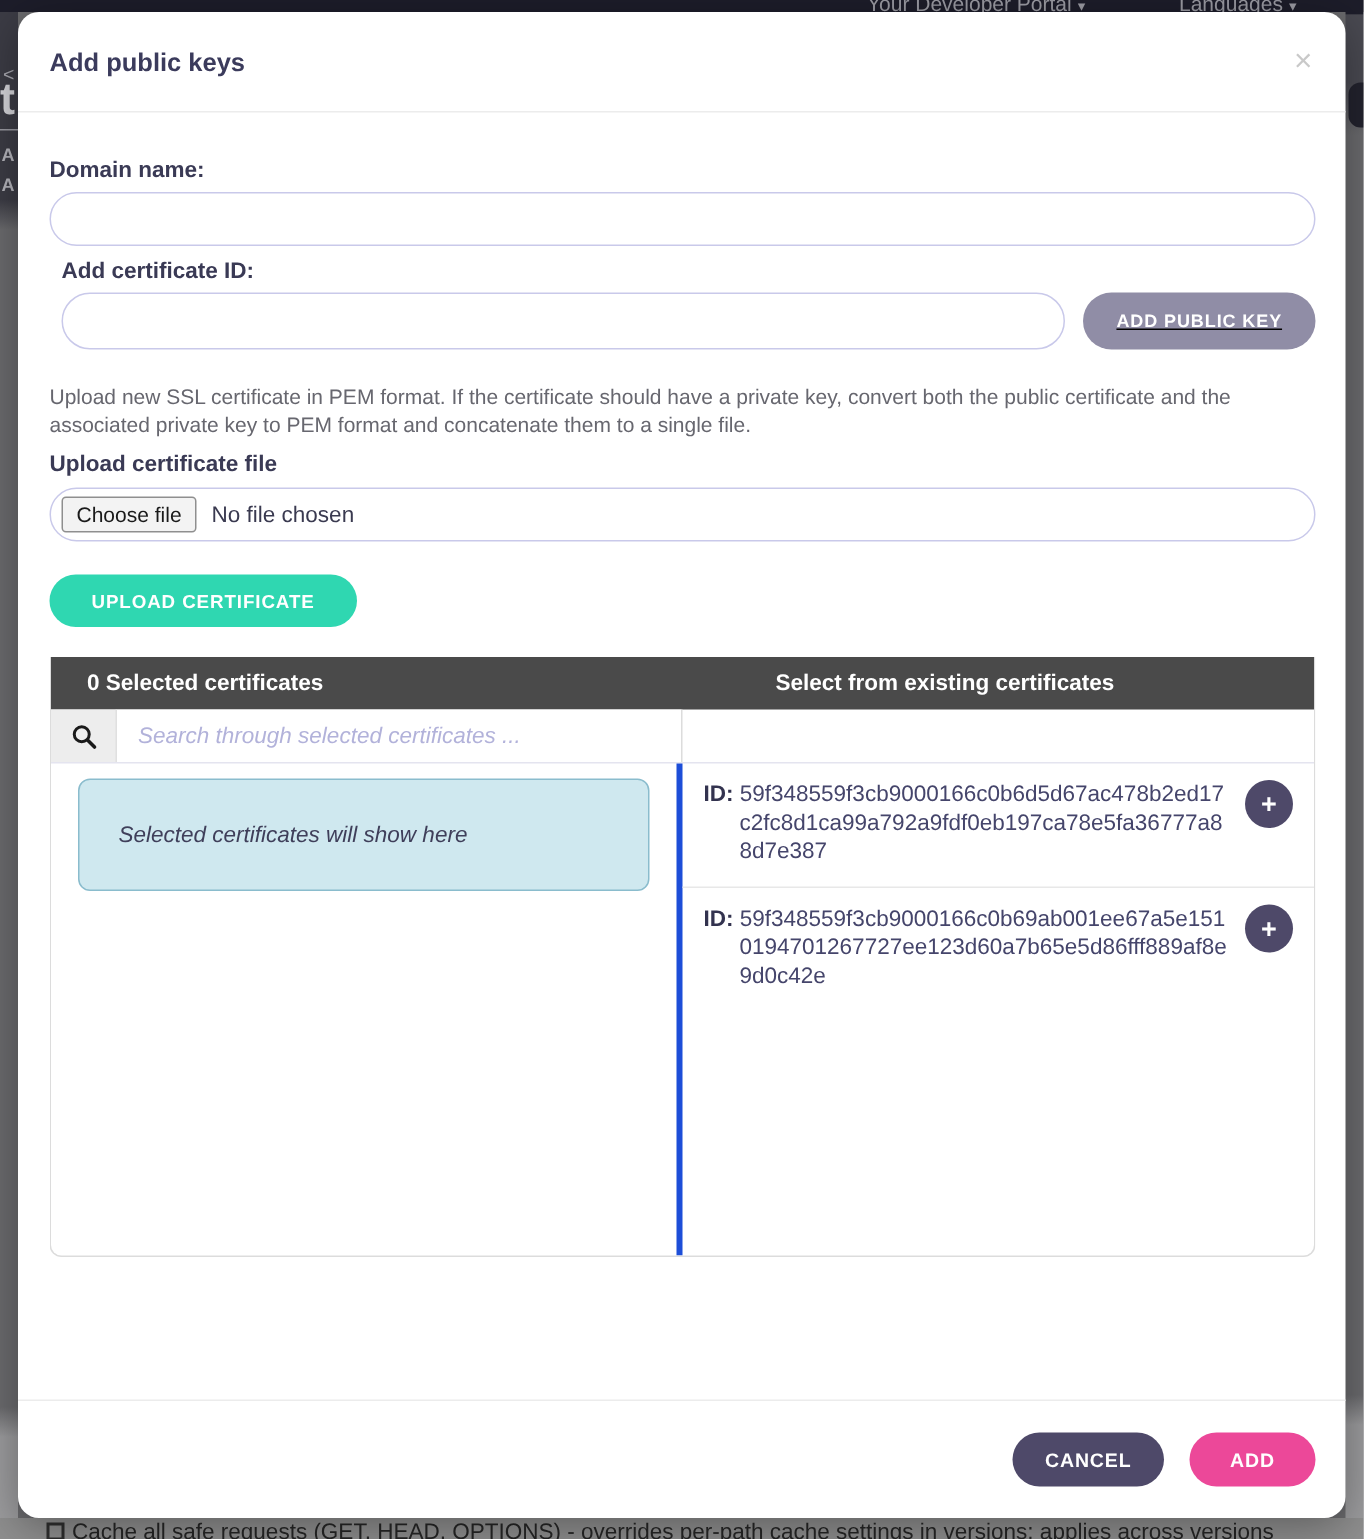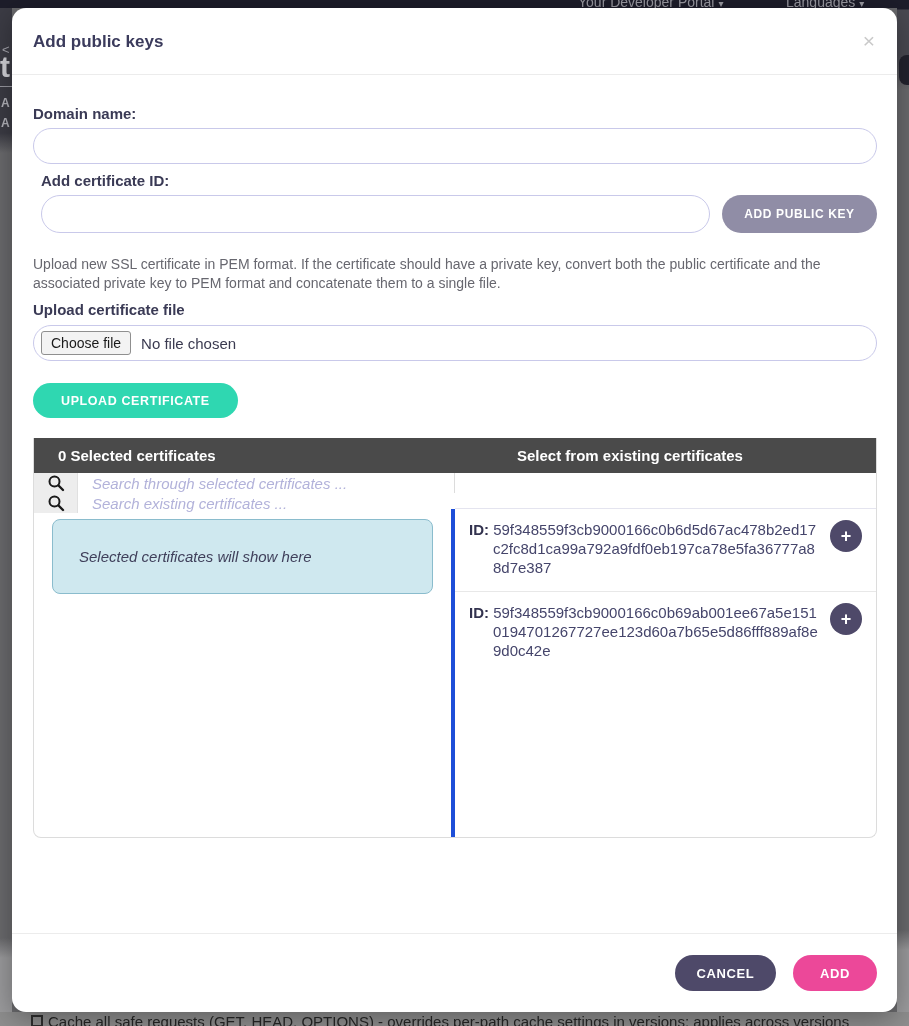--- a/index.html
+++ b/index.html
@@ -36,21 +36,21 @@
   .modal-close { position:absolute; right:22px; top:22px; font-size:21px; line-height:21px; color:#c9c9c9; cursor:pointer; }
   .modal-body { padding:30px 20px 0 21px; }
 
   .field-label { font-size:15px; font-weight:700; color:#3a3a55; height:18px; }
   .pill-input { width:100%; height:36px; border:1px solid #c9c9ea; border-radius:18px; outline:none;
     padding:0 16px; font-size:15px; color:#3a3a55; background:#fff; margin-top:5px; }
   .hint { font-size:14px; color:#67676f; line-height:19px; }
   .hint-1 { margin-top:25px; }
 
   .certid-section { padding-left:8px; margin-top:8px; }
-  .certid-row { display:flex; align-items:center; margin-top:5px; }
+  .certid-row { display:flex; align-items:center; margin-top:5px;text-decoration:underline; }
   .certid-row .pill-input { flex:1; height:38px; border-radius:19px; margin-top:0; margin-right:12px; }
   .btn { border:none; cursor:pointer; color:#fff; font-family:"Liberation Sans", sans-serif;
     font-weight:700; letter-spacing:.6px; }
   .btn-addkey { width:155px; height:38px; border-radius:19px; background:#908da6; font-size:12px; flex:0 0 auto; }
 
   .hint-2 { margin-top:22px; width:844px; }
   .upload-label { margin-top:8px; }
   .file-box { margin-top:6px; width:100%; height:36px; border:1px solid #c9c9ea; border-radius:18px;
     display:flex; align-items:center; padding:0 7px; cursor:pointer; }
   .choose-btn { background:#f3f3f3; border:1px solid #8f8f8f; border-radius:3px; padding:3px 9px;
@@ -58,21 +58,21 @@
   .file-status { margin-left:10px; font-size:15px; color:#3a3a50; }
   .btn-upload { margin-top:22px; height:35px; padding:0 28px; border-radius:18px; background:#2fd7b1; font-size:12.5px; }
 
   
   .cert-table { margin-top:20px; width:844px; border:1px solid #dcdcdc; border-top:none;
     border-radius:0 0 8px 8px; overflow:hidden; }
   .ct-header { display:flex; height:35px; background:#4a4a4a; color:#fff; font-size:15px; font-weight:600; }
   .ct-header .cell { width:50%; display:flex; align-items:center; }
   .ct-header .cell.left  { padding-left:24px; }
   .ct-header .cell.right { padding-left:62px; }
-  .ct-search { display:flex; height:36px; border-bottom:1px solid #e4e4ef;flex-direction:column; }
+  .ct-search { display:flex; height:36px; border-bottom:1px solid #e4e4ef; }
   .ct-search .half { width:50%; display:flex; }
   .ct-search .half.left { border-right:1px solid #dcdcdc; }
   .icon-cell { width:44px; background:#ededed; border-right:1px solid #e0e0e0;
     display:flex; align-items:center; justify-content:center; flex:0 0 auto; }
   .search-input { flex:1; border:none; outline:none; font-size:15px; font-style:italic;
     padding:0 14px; color:#3a3a55; min-width:0; }
   .search-input::placeholder { color:#b2b2da; opacity:1; }
   .ct-body { display:flex; height:328px; }
   .ct-body .col { width:50%; }
   .ct-body .col.left { border-right:4px solid #1d4ed8;font-style:italic; }
@@ -156,29 +156,20 @@
       <div class="ct-search">
         <div class="half left">
           <div class="icon-cell">
             <svg width="20" height="20" viewBox="0 0 20 20">
                 <circle cx="8.5" cy="8.5" r="5" fill="none" stroke="#1a1a1a" stroke-width="2"></circle>
                 <line x1="12.5" y1="12.5" x2="17" y2="17" stroke="#1a1a1a" stroke-width="2.4" stroke-linecap="round"></line>
               </svg>
           </div>
           <input class="search-input" type="text" placeholder="Search through selected certificates ..." style="">
         </div>
-        <div class="half right">
-          <div class="icon-cell">
-            <svg width="20" height="20" viewBox="0 0 20 20">
-                <circle cx="8.5" cy="8.5" r="5" fill="none" stroke="#1a1a1a" stroke-width="2"></circle>
-                <line x1="12.5" y1="12.5" x2="17" y2="17" stroke="#1a1a1a" stroke-width="2.4" stroke-linecap="round"></line>
-              </svg>
-          </div>
-          <input class="search-input" type="text" placeholder="Search existing certificates ..." style="">
-        </div>
       </div>
 
       <div class="ct-body">
         <div class="col left">
           <div class="empty-box">Selected certificates will show here</div>
         </div>
         <div class="col right">
 
           <div class="cert-row">
             <div class="cert-text"><span class="id-label">ID:</span> <span>59f348559f3cb9000166c0b6d5d67ac478b2ed17c2fc8d1ca99a792a9fdf0eb197ca78e5fa36777a88d7e387</span></div>

